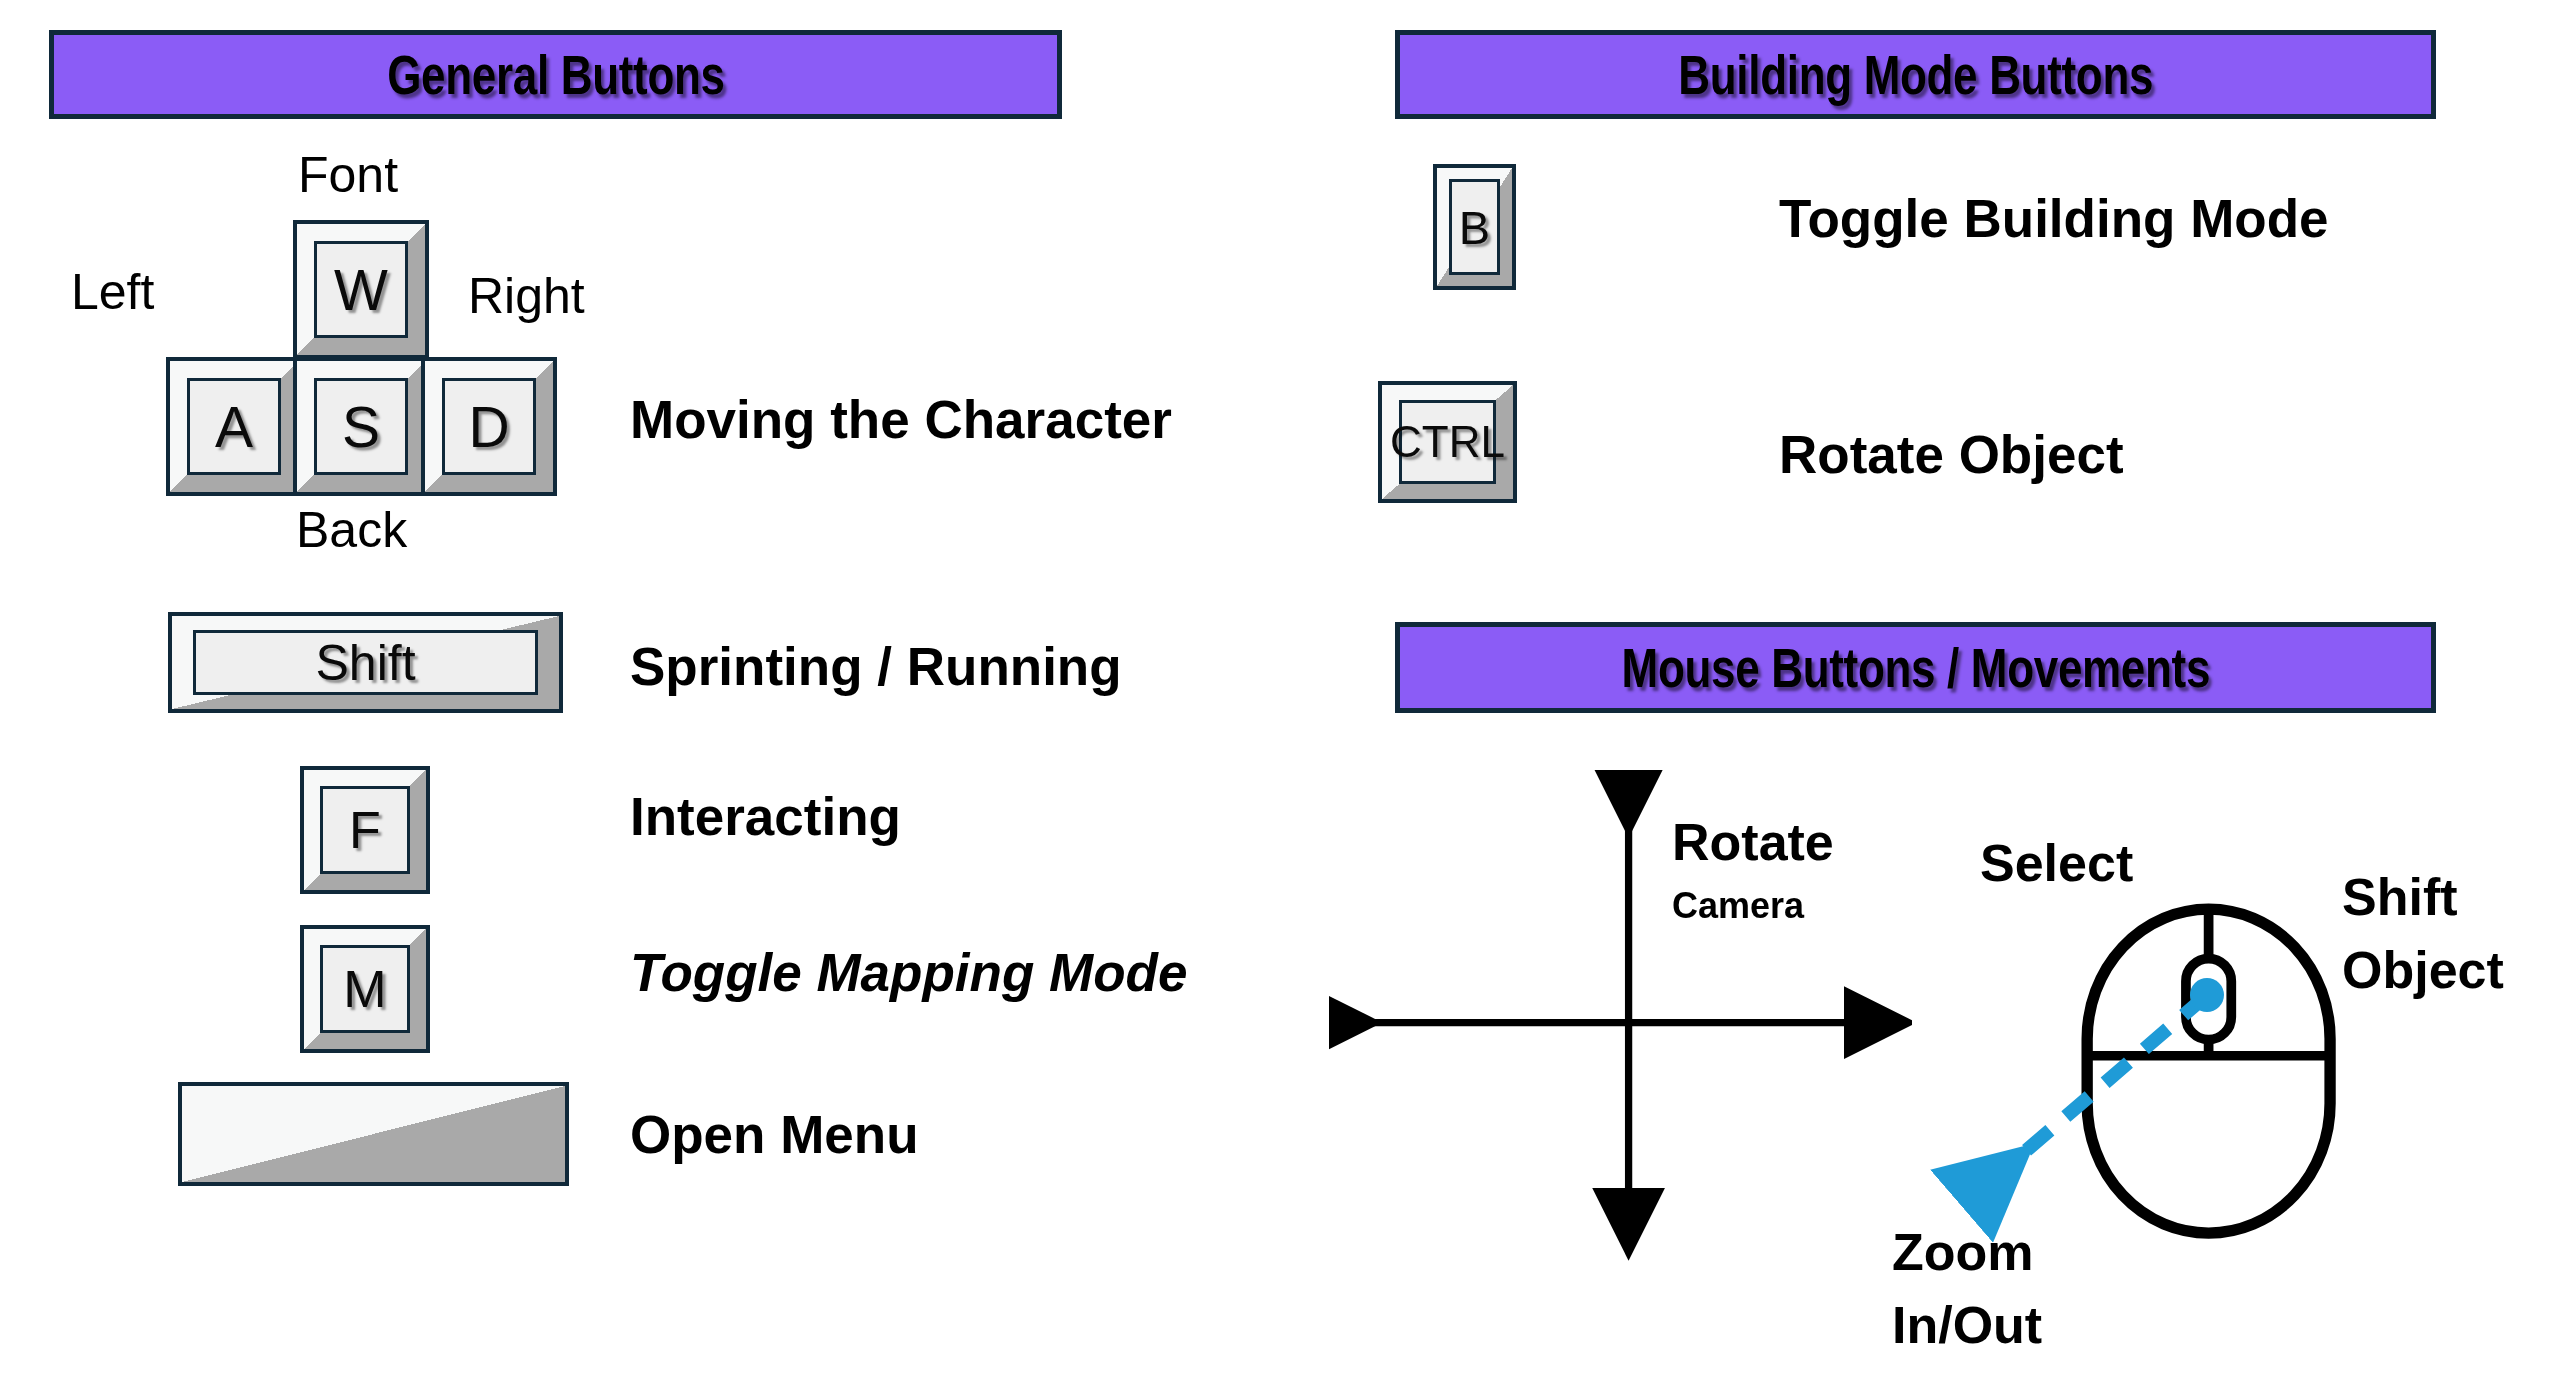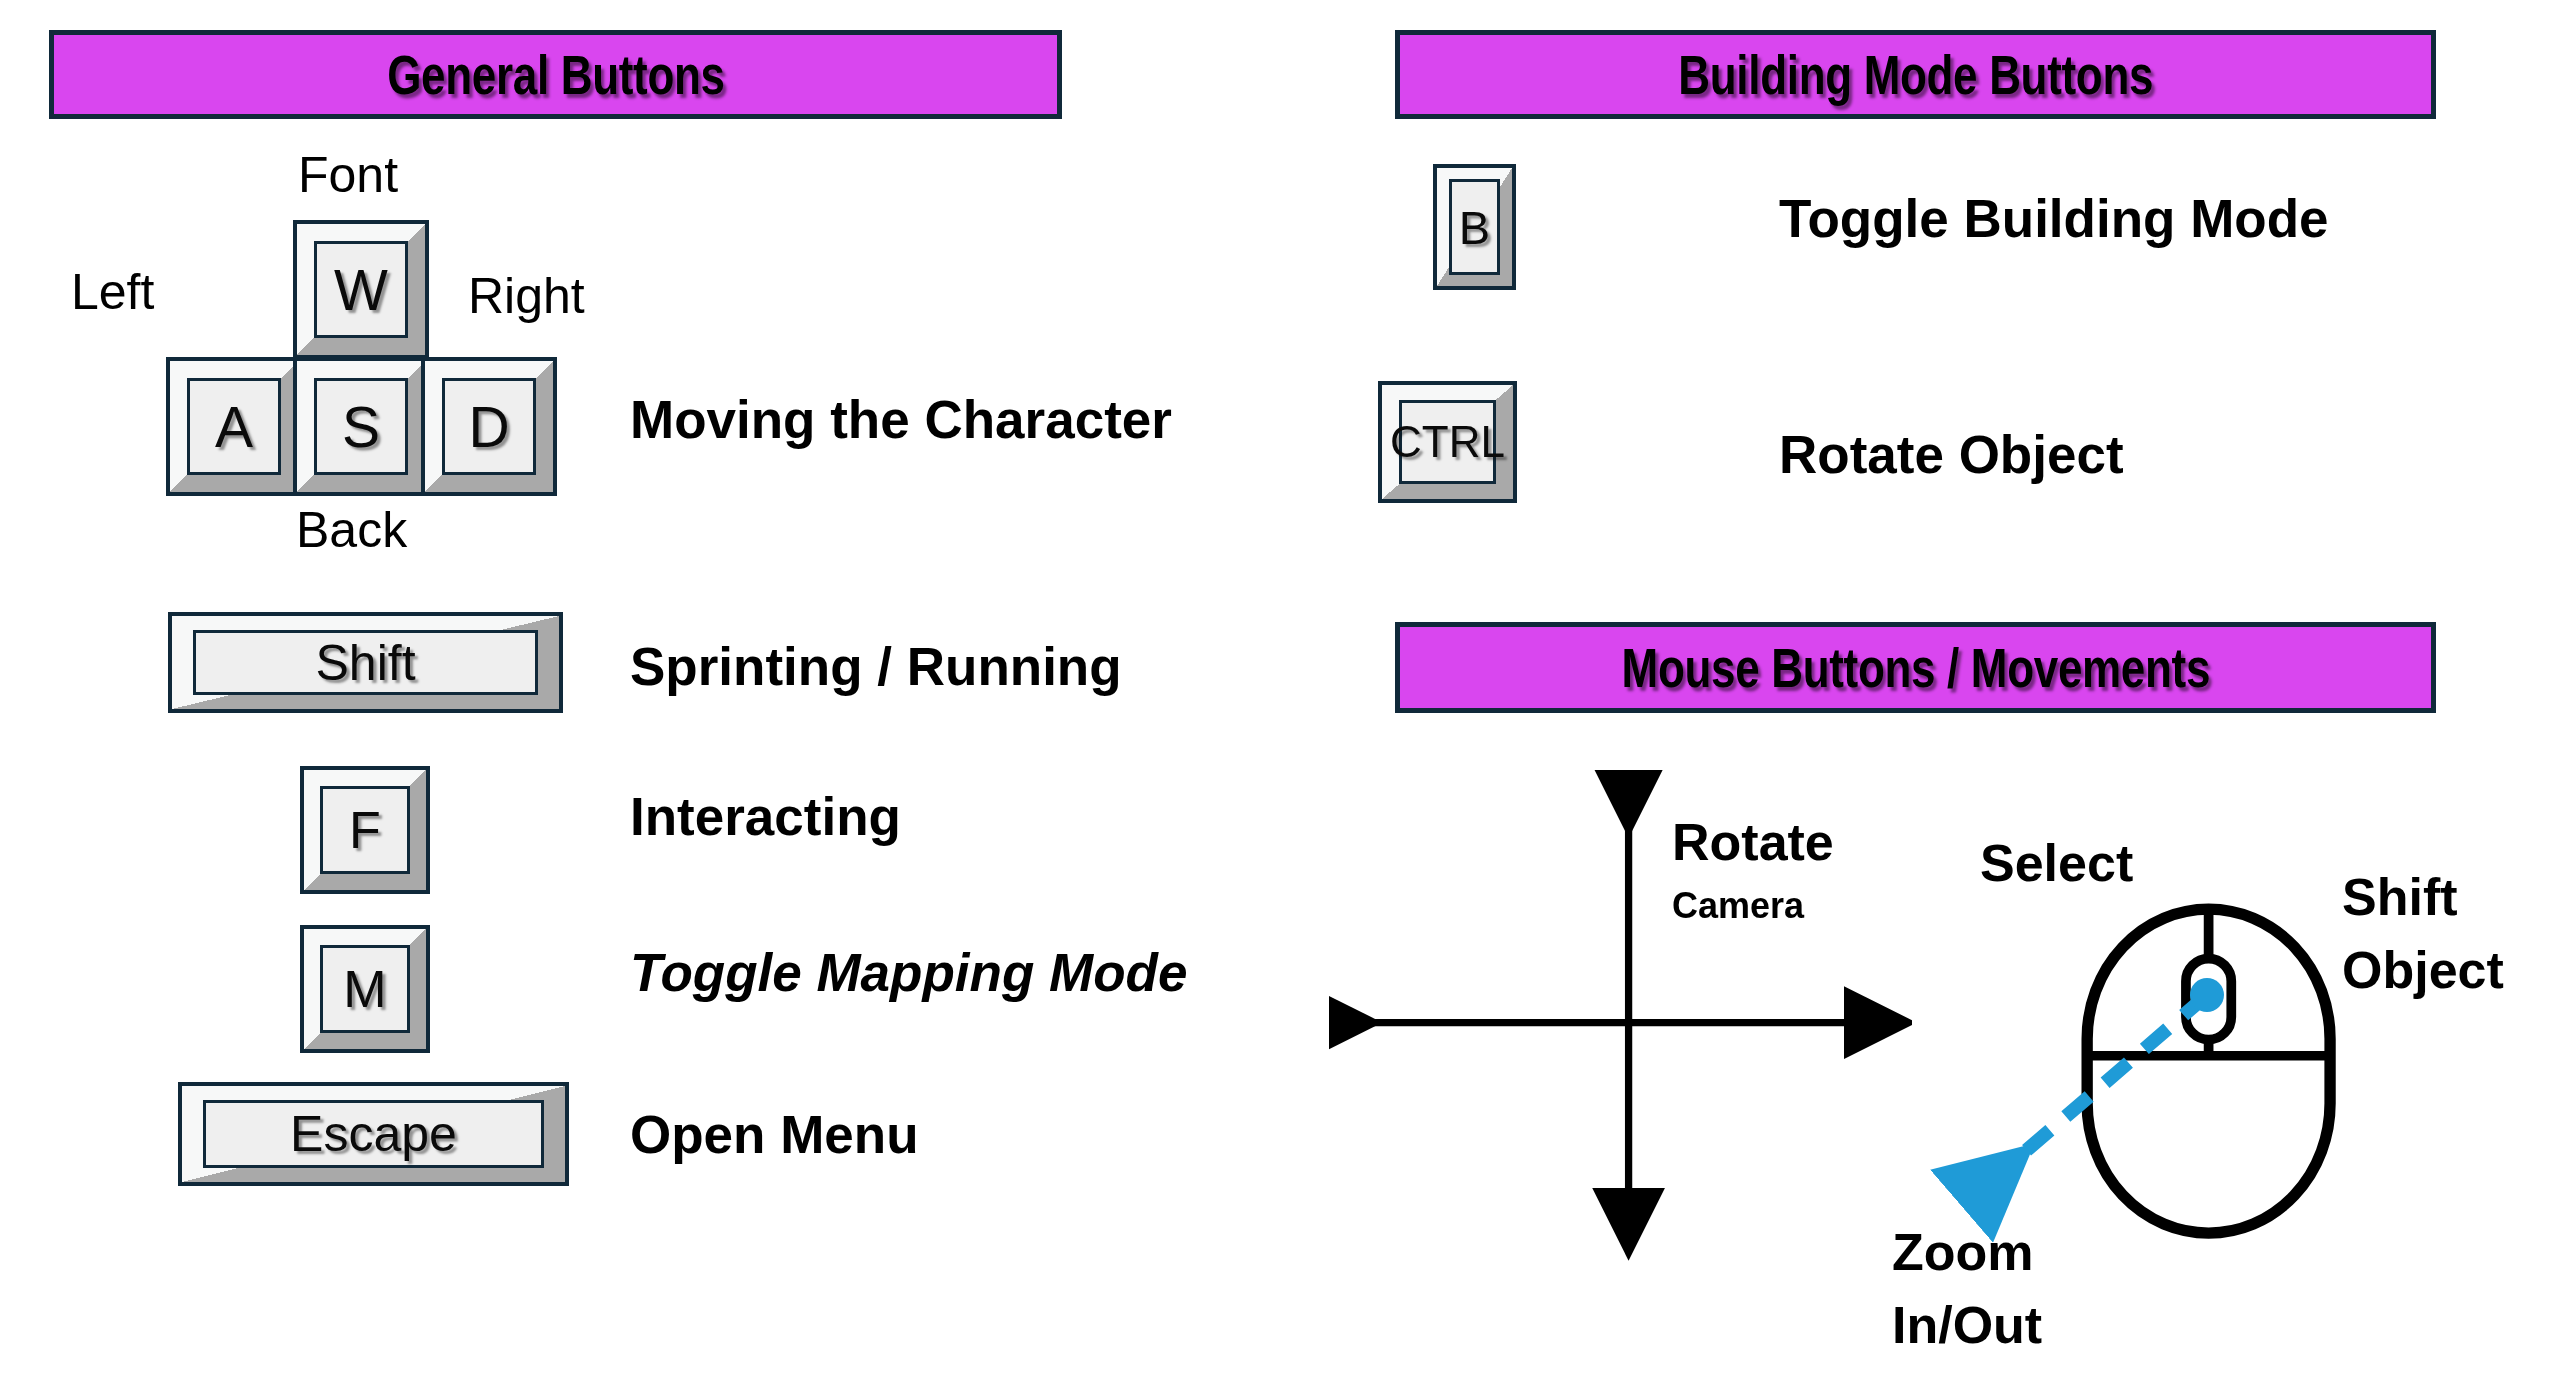--- a/index.html
+++ b/index.html
@@ -1,20 +1,20 @@
 <!DOCTYPE html>
 <html style="font-size:13px"><head>
 <meta charset="utf-8">
 <style>
   html,body{margin:0;padding:0;background:#ffffff;}
   body{width:2576px;height:1395px;position:relative;overflow:hidden;
        font-family:"Liberation Sans", sans-serif;}
 
   
-  .banner{position:absolute;background:#d946ef;border:5.7px solid #10293a;
+  .banner{position:absolute;background:#8b5cf6;border:5.7px solid #10293a;
           box-sizing:border-box;display:flex;align-items:center;justify-content:center;}
   .banner-text{font-weight:bold;color:#000;letter-spacing:-0.4px;
                transform:scaleX(.80);transform-origin:center;white-space:nowrap;
                text-shadow:4px 4px 3.2px rgba(0,0,0,.45);}
 
   
   .key{position:absolute;box-sizing:border-box;
        border:4px solid #10293a;background:#10293a;}
   .key .bev{position:absolute;inset:0;
        background:
@@ -99,23 +99,20 @@
 <div class="key sq" style="left:300px;top:925px;width:130px;height:128px;">
   <div class="bev"></div>
   <div class="face">
     <span class="glyph" style="font-size:52px;">M</span>
   </div>
 </div>
 <span class="lbl bold" style="left:630px;top:942px;font-size:53px;font-style:italic;">Toggle Mapping Mode</span>
 
 <div class="key wide" style="left:178px;top:1082px;width:391px;height:104px;">
   <div class="bev"></div>
-  <div class="face">
-    <span class="glyph" style="font-size:50px;">Escape</span>
-  </div>
 </div>
 <span class="lbl bold" style="left:630px;top:1104px;font-size:53px;">Open Menu</span>
 
 <div class="banner" style="left:1395px;top:30px;width:1041px;height:89px;">
   <span class="banner-text" style="font-size:55px;">Building Mode Buttons</span>
 </div>
 
 <div class="key tall" style="left:1433px;top:164px;width:83px;height:126px;">
   <div class="bev"></div>
   <div class="face">

